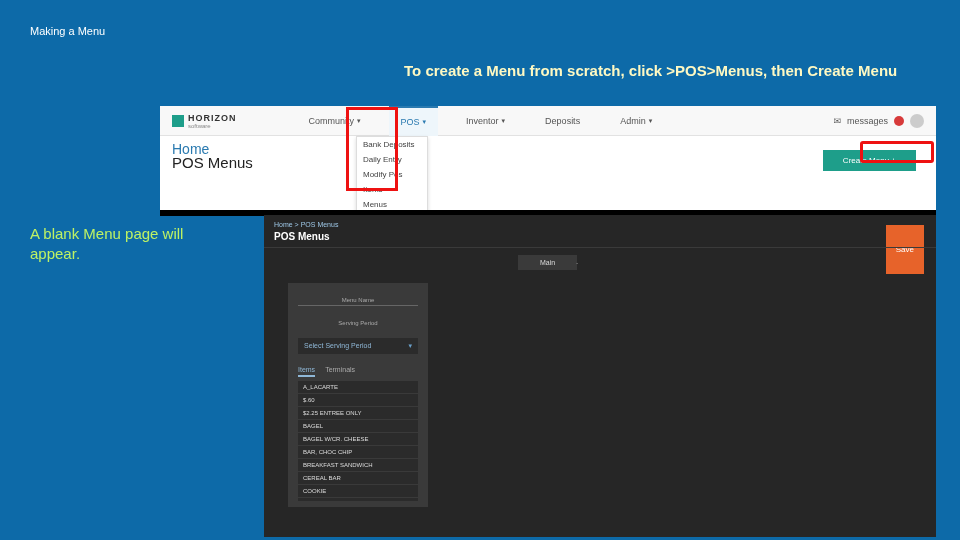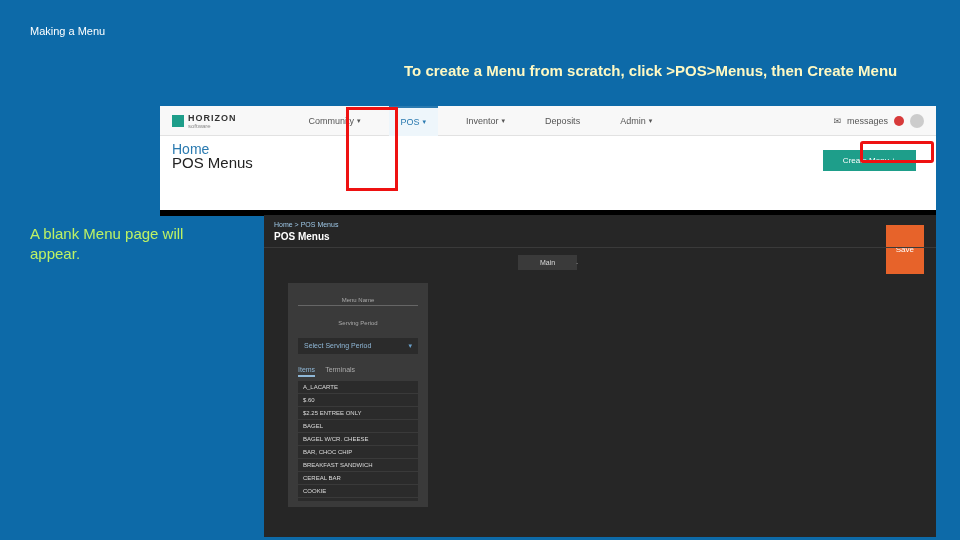--- a/index.html
+++ b/index.html
@@ -289,20 +289,27 @@
     <div class="shot1-right">
       <span style="font-size:9px;">✉</span>
       <span>messages</span>
       <div class="shot1-badge"></div>
       <div class="shot1-avatar"></div>
     </div>
   </div>
   <div class="shot1-sub">Home</div>
   <div class="shot1-pagetitle">POS Menus</div>
   <div class="shot1-createbtn">Create Menu  +</div>
+  <div class="shot1-dropdown">
+    <div>Bank Deposits</div>
+    <div>Daily Entry</div>
+    <div>Modify Pos</div>
+    <div>Items</div>
+    <div>Menus</div>
+  </div>
   <div class="shot1-bottomblack"></div>
 </div>
 <div class="highlight-red-1"></div>
 <div class="highlight-red-2"></div>
 
 <div class="shot2">
   <div class="shot2-breadcrumb">Home &gt; POS Menus</div>
   <div class="shot2-title">POS Menus</div>
   <div class="shot2-save">Save</div>
   <div class="shot2-headerline"></div>

